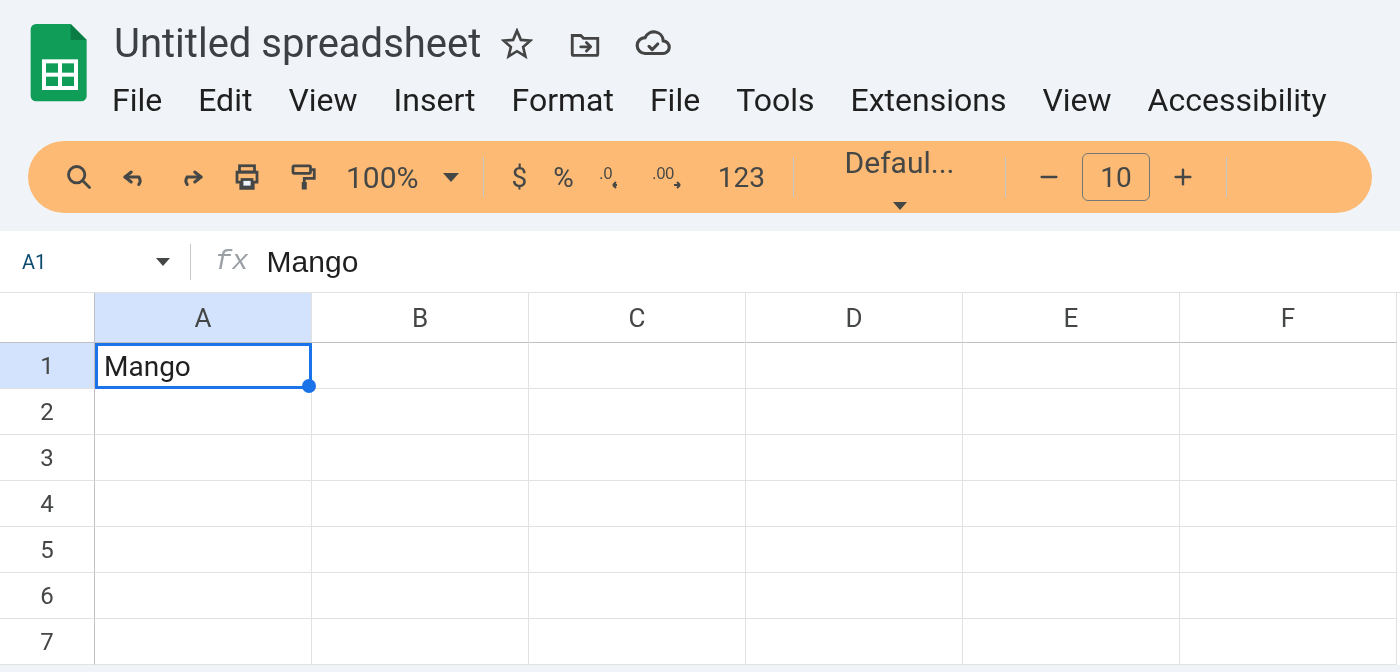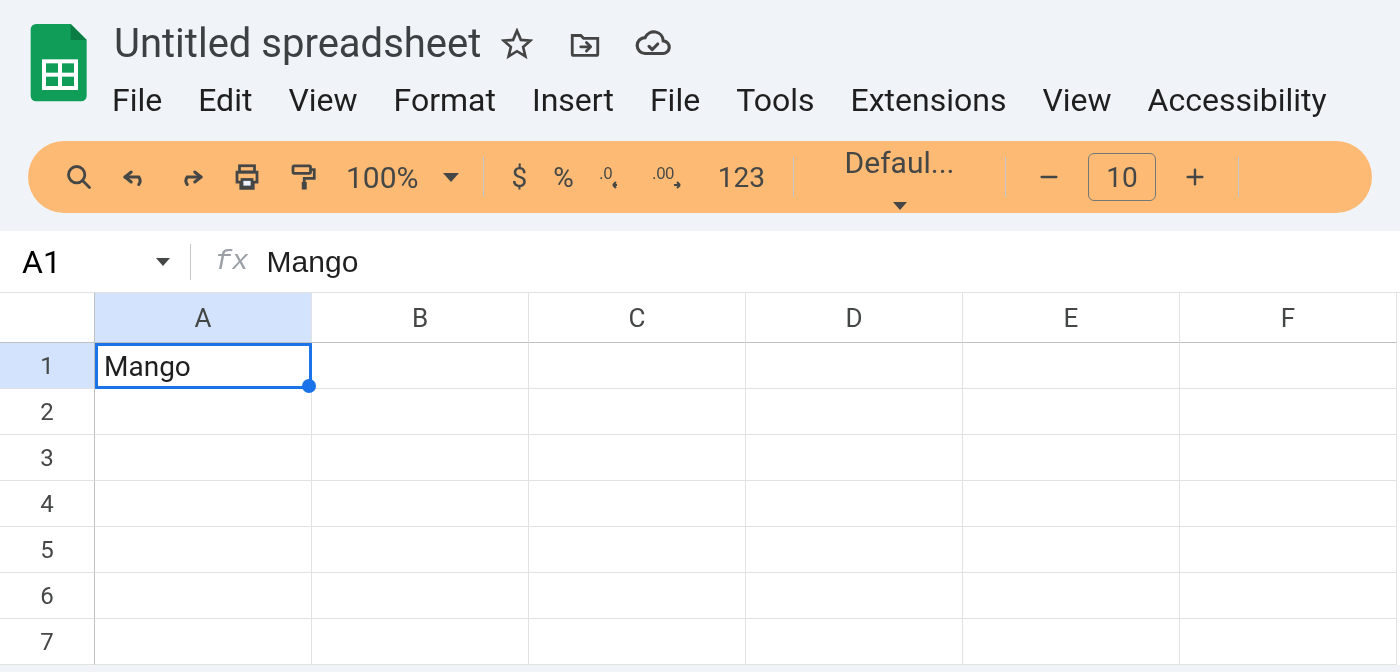--- a/index.html
+++ b/index.html
@@ -87,21 +87,21 @@
   .zoom-group { display: flex; align-items: center; gap: 2px; margin-left: 6px; margin-right: 6px;}
   .zoom-value { font-size: 30px; padding: 0 6px; }
   .font-select {
     display: flex; align-items: center; gap: 22px;
     padding: 0 14px; cursor: pointer;
     font-size: 30px;
     width: 175px;
     justify-content: space-between;
     flex-direction: column;
   }
-  .font-size-group { display: flex; align-items: center; gap: 14px; }
+  .font-size-group { display: flex; align-items: center; gap: 8px; }
   .font-size-box {
     width: 68px; height: 48px;
     border: 1.5px solid #747775;
     border-radius: 6px;
     display: flex; align-items: center; justify-content: center;
     font-size: 28px;
     background: #fff0;
   }
 
   
@@ -113,22 +113,22 @@
     border-bottom: 1px solid #e1e3e1;
     margin-top: 18px;
   }
   .name-box {
     width: 190px;
     height: 100%;
     display: flex;
     align-items: center;
     justify-content: space-between;
     padding: 0 20px 0 22px;
-    font-size: 32px;
-    color: #000000;
+    font-size: 20px;
+    color: #0c4a6e;
     cursor: pointer;
   }
   .name-box-sep {
     width: 1px; height: 36px; background: #c7c7c7;
   }
   .fx-label {
     font-family: Liberation Mono, monospace;
     font-style: italic;
     font-size: 28px;
     color: #9aa0a6;
@@ -255,22 +255,22 @@
               <path d="M7 18 a5 5 0 0 1 0 -10 a6 6 0 0 1 11.5 2 A4 4 0 0 1 18 18 z"></path>
               <path d="M9.5 13.5 l2 2 3.5 -3.5" stroke-linecap="round" stroke-linejoin="round"></path>
             </svg>
         </div>
       </div>
     </div>
     <div class="menubar">
       <div class="menu-item">File</div>
       <div class="menu-item">Edit</div>
       <div class="menu-item">View</div>
+      <div class="menu-item">Insert</div>
       <div class="menu-item">Format</div>
-      <div class="menu-item">Insert</div>
       <div class="menu-item">File</div>
       <div class="menu-item">Tools</div>
       <div class="menu-item">Extensions</div>
       <div class="menu-item">View</div>
       <div class="menu-item">Accessibility</div>
     </div>
   </div>
 </div>
 
 <div class="toolbar-wrap">

